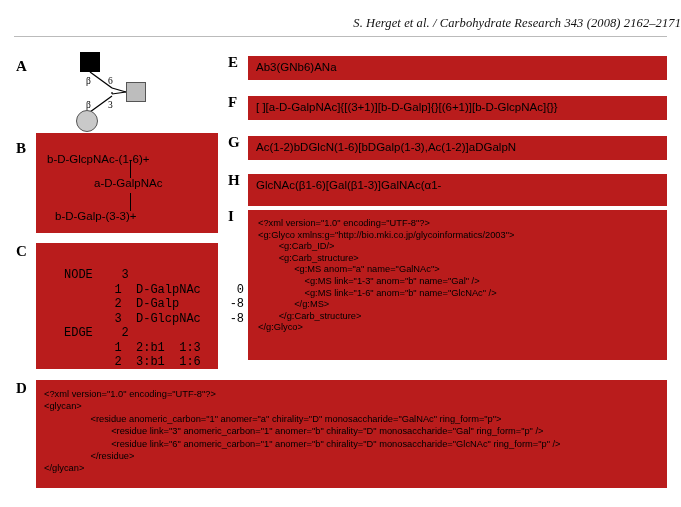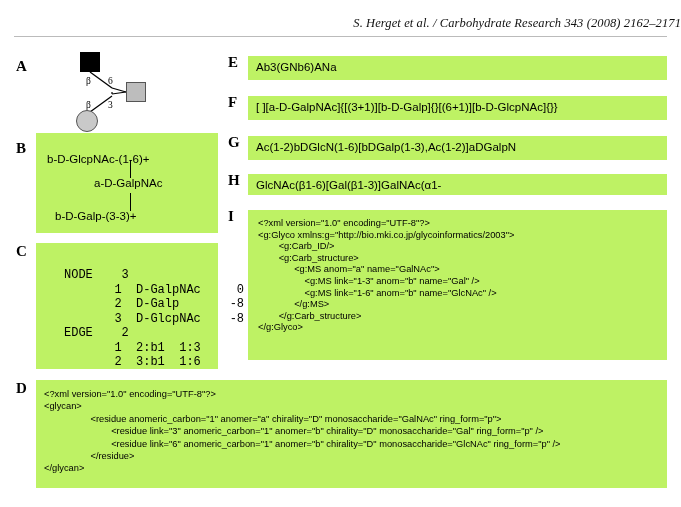--- a/index.html
+++ b/index.html
@@ -43,21 +43,21 @@
 
   .panel-letter {
     position: absolute;
     font-family: "Liberation Serif", serif;
     font-weight: bold;
     font-size: 15px;
     color: #000;
   }
   .gray-box {
     position: absolute;
-    background: #bef264;
+    background: #b91c1c;
     box-sizing: border-box;
   }
 
   
   #panelA-diagram {
     position: absolute;
     left: 60px;
     top: 52px;
     width: 150px;
     height: 90px;
@@ -202,21 +202,21 @@
   <div class="gray-box" style="left:248px; top:96px; width:419px; height:24px;">
     <div class="one-liner" style="left:8px; top:5px;">[ ][a-D-GalpNAc]{[(3+1)][b-D-Galp]{}[(6+1)][b-D-GlcpNAc]{}}</div>
   </div>
 
   <div class="panel-letter" style="left:228px; top:134px;">G</div>
   <div class="gray-box" style="left:248px; top:136px; width:419px; height:24px;text-align:right;">
     <div class="one-liner" style="left:8px; top:5px;">Ac(1-2)bDGlcN(1-6)[bDGalp(1-3),Ac(1-2)]aDGalpN</div>
   </div>
 
   <div class="panel-letter" style="left:228px; top:172px;">H</div>
-  <div class="gray-box" style="left:248px; top:174px; width:419px; height:21px;">
+  <div class="gray-box" style="left:248px; top:174px; width:419px; height:32px;">
     <div class="one-liner" style="left:8px; top:5px;">GlcNAc(β1-6)[Gal(β1-3)]GalNAc(α1-</div>
   </div>
 
   <div class="panel-letter" style="left:228px; top:208px;">I</div>
   <div class="gray-box" style="left:248px; top:210px; width:419px; height:150px; padding:8px 0 0 10px;">
     <pre class="xml">&lt;?xml version="1.0" encoding="UTF-8"?&gt;
 &lt;g:Glyco xmlns:g="http://bio.mki.co.jp/glycoinformatics/2003"&gt;
         &lt;g:Carb_ID/&gt;
         &lt;g:Carb_structure&gt;
               &lt;g:MS anom="a" name="GalNAc"&gt;

